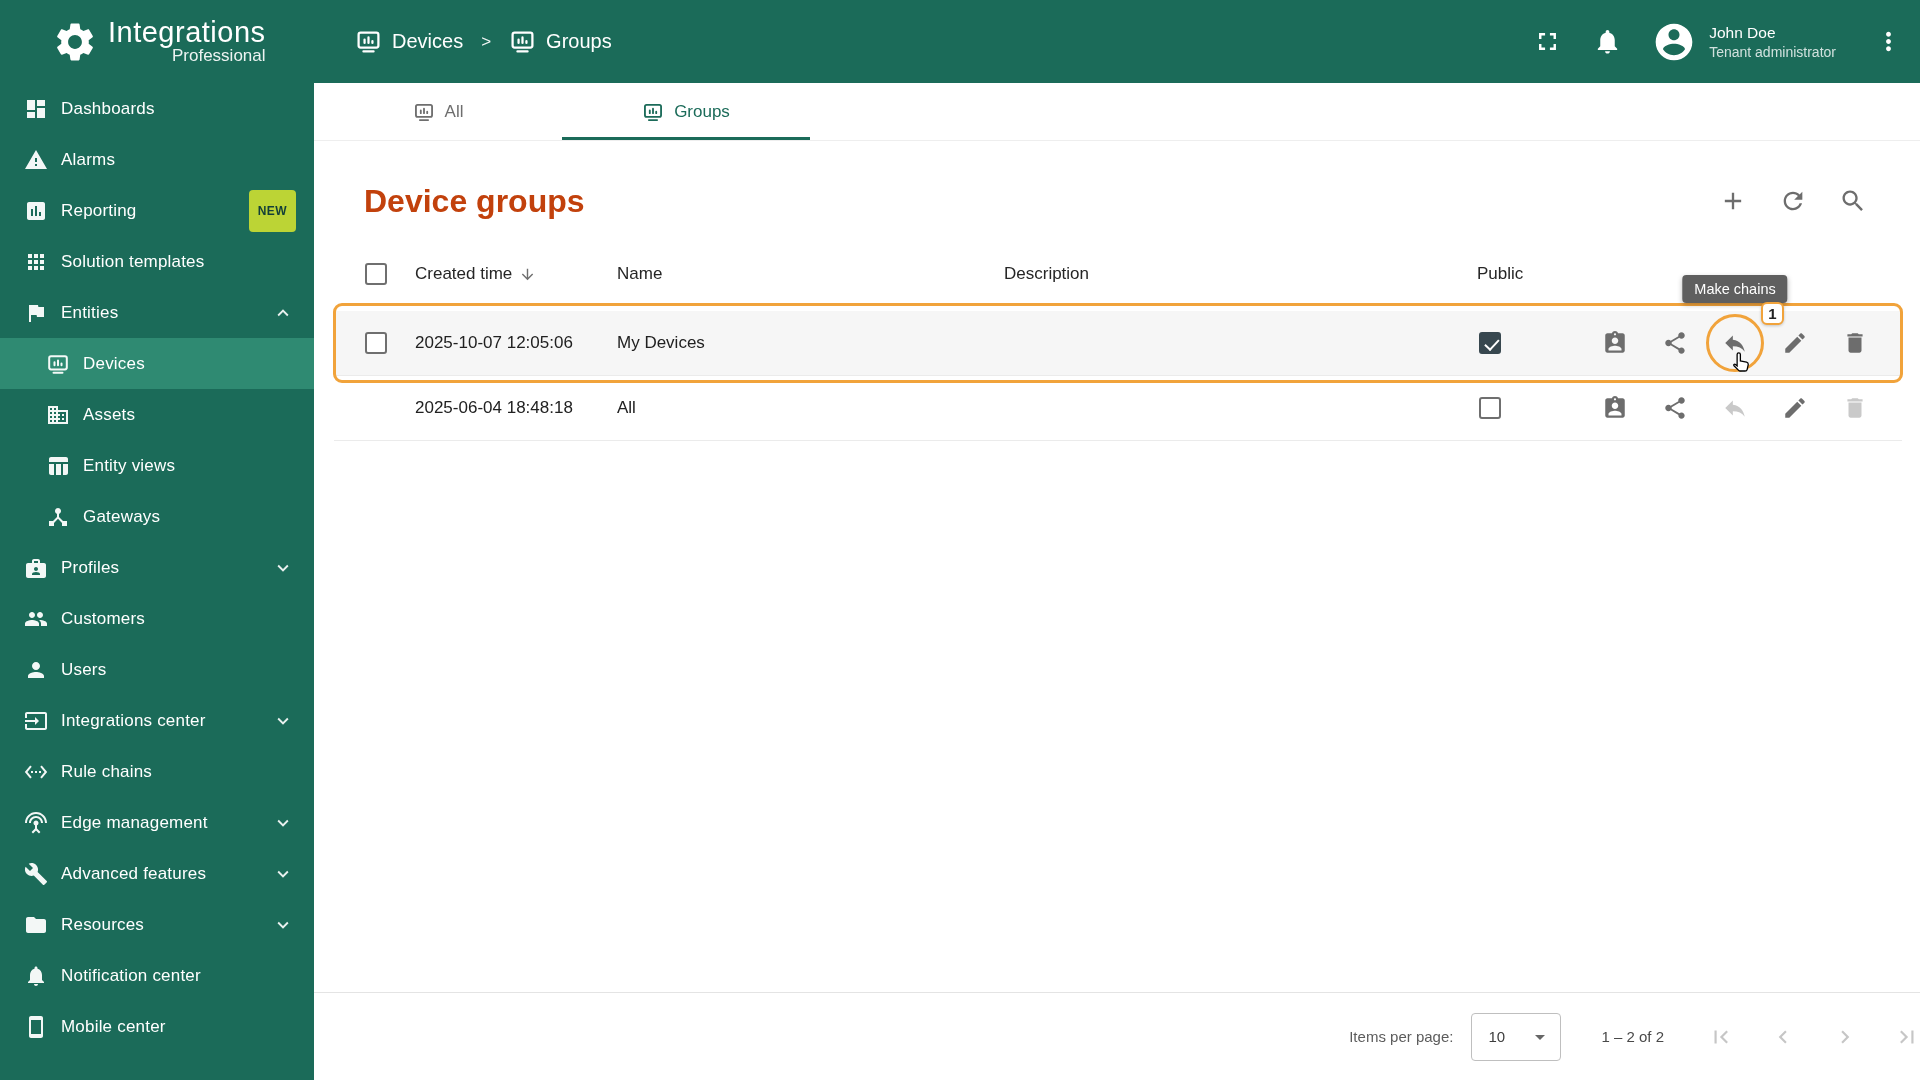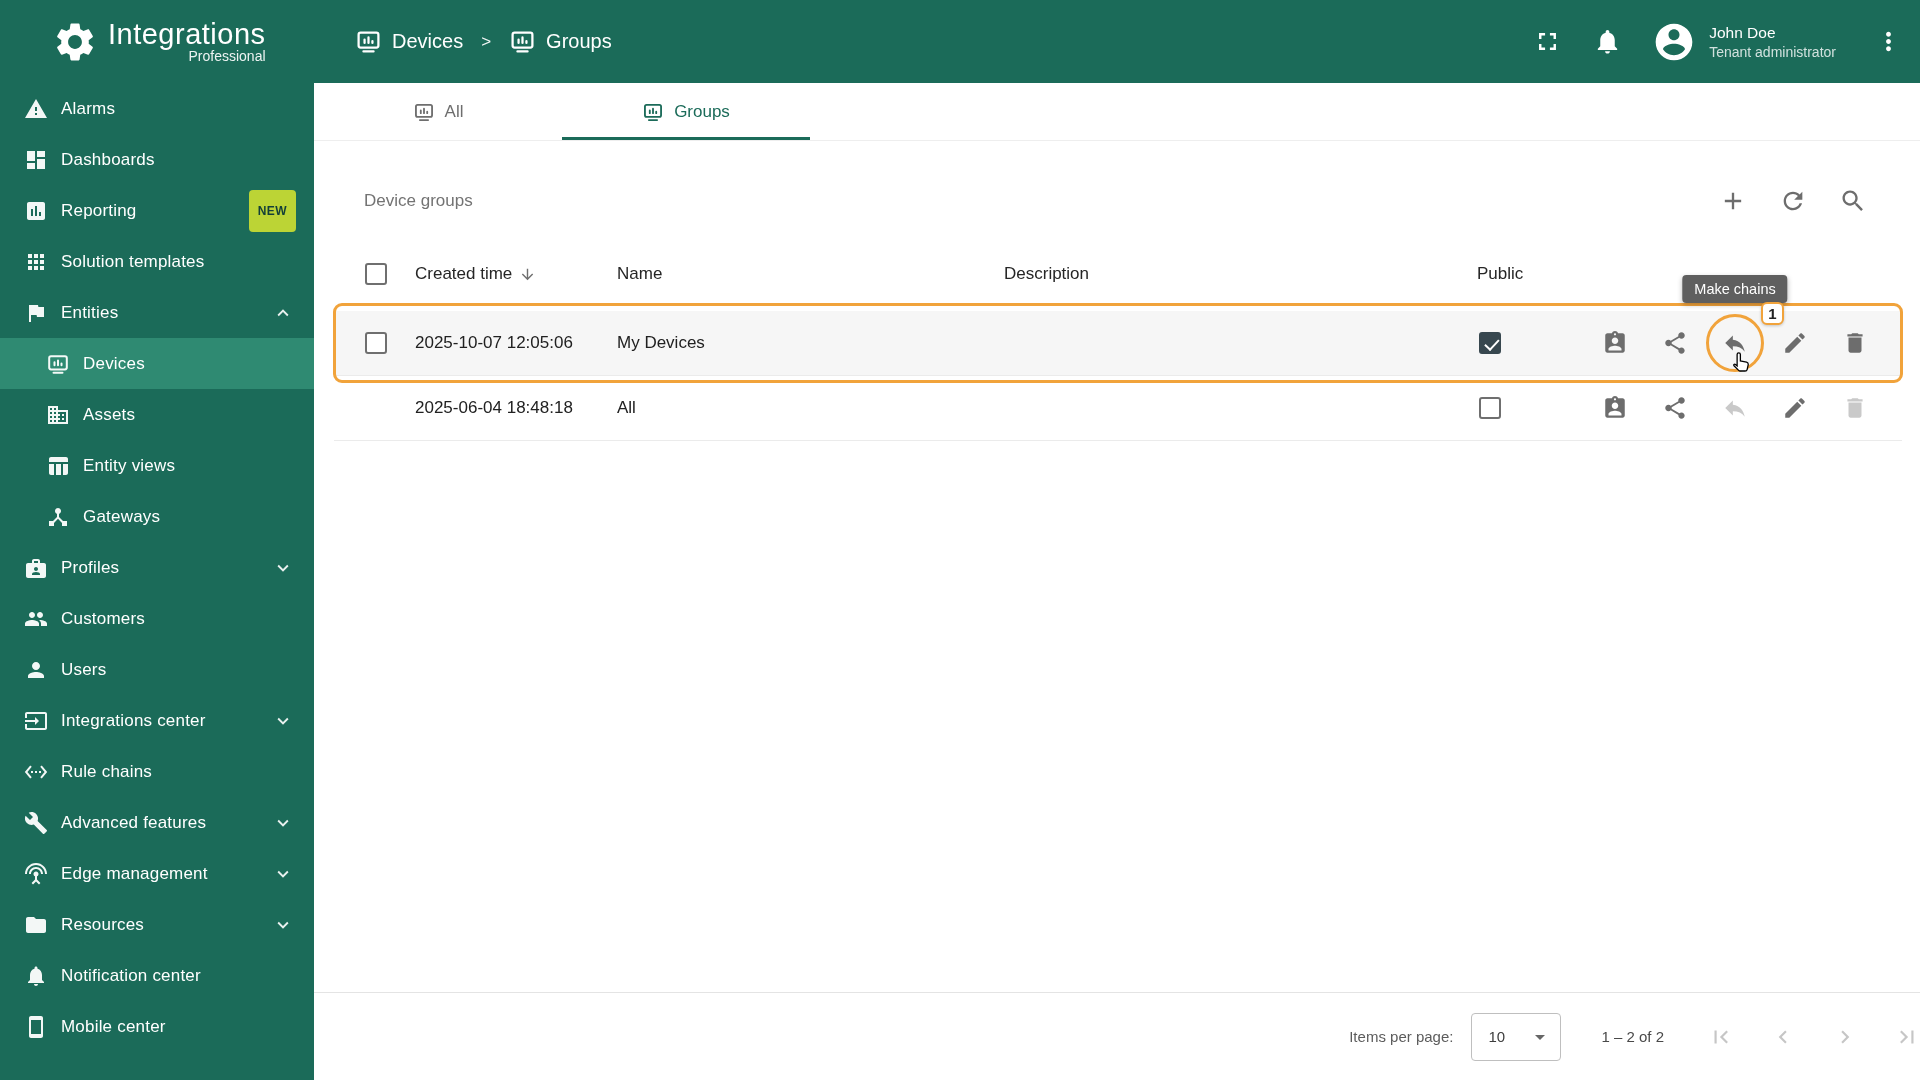--- a/index.html
+++ b/index.html
@@ -15,21 +15,21 @@
   body{font-family:"Liberation Sans",sans-serif;background:#fff;color:var(--txt)}
   .app{display:flex;flex-direction:column;height:100%}
 
   
   .topbar{flex:0 0 83px;height:83px;background:var(--green);display:flex;align-items:center;color:#fff}
   .logo-area{flex:0 0 314px;display:flex;align-items:center;padding-left:52px}
   .logo-gear{width:46px;height:46px;display:flex}
   .logo-gear svg{width:46px;height:46px}
   .logo-text{display:flex;flex-direction:column;align-items:flex-end;margin-left:10px}
   .logo-name{font-size:29px;letter-spacing:.5px;line-height:1.05}
-  .logo-edition{font-size:14px;opacity:.92;margin-top:-1px}
+  .logo-edition{font-size:17px;opacity:.92;margin-top:-1px}
   .breadcrumb{display:flex;align-items:center;gap:18px;padding-left:41px;font-size:20px}
   .crumb{display:flex;align-items:center;gap:10px;cursor:pointer}
   .crumb.current{font-weight:500}
   .crumb svg{width:27px;height:27px}
   .crumb-sep{font-size:17px;opacity:.95}
   .topbar-right{margin-left:auto;display:flex;align-items:center;padding-right:17px}
   .topbtn{background:none;border:none;color:#fff;display:flex;align-items:center;cursor:pointer}
   .topbtn svg{width:29px;height:29px}
   .btn-fullscreen{margin-right:31px}
   .btn-bell{margin-right:30px}
@@ -58,21 +58,21 @@
   .tabbar{flex:0 0 58px;height:58px;display:flex;border-bottom:1px solid #eeeeee;background:#fff}
   .tab{width:248px;display:flex;align-items:center;justify-content:center;gap:10px;font-size:17px;font-weight:500;
        color:#6e6e6e;position:relative;cursor:pointer}
   .tab svg{width:22px;height:22px}
   .tab.active{color:var(--green)}
   .tab.active::after{content:"";position:absolute;left:0;right:0;bottom:0;height:3px;background:var(--green)}
 
   
   .content-header{margin-top:24px;height:72px;display:flex;align-items:center;justify-content:space-between;
                   padding:0 53px 0 50px}
-  .page-title{font-size:17px;font-weight:400;color:#737373}
+  .page-title{font-size:32px;font-weight:700;color:#c2410c}
   .title-actions{display:flex;align-items:center;gap:32px}
   .iconbtn{background:none;border:none;color:var(--icon);display:flex;align-items:center;justify-content:center;cursor:pointer;padding:0}
   .title-actions .iconbtn svg{width:28px;height:28px}
 
   
   .table{margin:0 18px 0 20px}
   .thead{display:flex;align-items:center;height:74px}
   .hcell{font-size:17px;font-weight:400;color:#262626;display:flex;align-items:center}
   .trow{display:flex;align-items:center;height:65px;border-bottom:1px solid #ebebeb;position:relative;cursor:pointer}
   .trow.annotated{background:#f6f6f6;z-index:3}
@@ -184,29 +184,29 @@
           </svg>
       </button>
     </div>
   </div>
 
   <div class="body-row">
 
     <div class="sidebar">
       <div class="nav-item">
         <svg class="nav-i" viewBox="0 0 24 24" fill="currentColor">
+            <path d="M3 13h8V3H3v10zm0 8h8v-6H3v6zm10 0h8V11h-8v10zm0-18v6h8V3h-8z"></path>
+          </svg>
+        <span class="nav-label">Dashboards</span>
+      </div>
+      <div class="nav-item">
+        <svg class="nav-i" viewBox="0 0 24 24" fill="currentColor">
             <path d="M1 21h22L12 2 1 21zm12-3h-2v-2h2v2zm0-4h-2v-4h2v4z"></path>
           </svg>
         <span class="nav-label">Alarms</span>
-      </div>
-      <div class="nav-item">
-        <svg class="nav-i" viewBox="0 0 24 24" fill="currentColor">
-            <path d="M3 13h8V3H3v10zm0 8h8v-6H3v6zm10 0h8V11h-8v10zm0-18v6h8V3h-8z"></path>
-          </svg>
-        <span class="nav-label">Dashboards</span>
       </div>
       <div class="nav-item">
         <svg class="nav-i" viewBox="0 0 24 24" fill="currentColor">
             <path d="M19 3H5c-1.1 0-2 .9-2 2v14c0 1.1.9 2 2 2h14c1.1 0 2-.9 2-2V5c0-1.1-.9-2-2-2zM9 17H7v-7h2v7zm4 0h-2V7h2v10zm4 0h-2v-4h2v4z"></path>
           </svg>
         <span class="nav-label">Reporting</span>
         <span class="new-badge">NEW</span>
       </div>
       <div class="nav-item">
         <svg class="nav-i" viewBox="0 0 24 24" fill="currentColor">
@@ -279,32 +279,32 @@
           </svg>
       </div>
       <div class="nav-item">
         <svg class="nav-i" viewBox="0 0 24 24" fill="currentColor">
             <path d="M7.77 6.76L6.23 5.48.82 12l5.41 6.52 1.54-1.28L3.42 12l4.35-5.24zM7 13h2v-2H7v2zm10-2h-2v2h2v-2zm-6 2h2v-2h-2v2zm6.77-7.52l-1.54 1.28L20.58 12l-4.35 5.24 1.54 1.28L23.18 12l-5.41-6.52z"></path>
           </svg>
         <span class="nav-label">Rule chains</span>
       </div>
       <div class="nav-item">
         <svg class="nav-i" viewBox="0 0 24 24" fill="currentColor">
-            <path d="M22.7 19l-9.1-9.1c.9-2.3.4-5-1.5-6.9-2-2-5-2.4-7.4-1.3L9 6 6 9 1.6 4.7C.4 7.1.9 10.1 2.9 12.1c1.9 1.9 4.6 2.4 6.9 1.5l9.1 9.1c.4.4 1 .4 1.4 0l2.3-2.3c.5-.4.5-1.1.1-1.4z"></path>
-          </svg>
-        <span class="nav-label">Advanced features</span>
+            <path d="M12 5c-3.87 0-7 3.13-7 7h2c0-2.76 2.24-5 5-5s5 2.24 5 5h2c0-3.87-3.13-7-7-7zm1 9.29c.88-.39 1.5-1.26 1.5-2.29 0-1.38-1.12-2.5-2.5-2.5S9.5 10.62 9.5 12c0 1.02.62 1.9 1.5 2.29v3.3L7.59 21 9 22.41l3-3 3 3L16.41 21 13 17.59v-3.3zM12 1C5.93 1 1 5.93 1 12h2c0-4.97 4.03-9 9-9s9 4.03 9 9h2c0-6.07-4.93-11-11-11z"></path>
+          </svg>
+        <span class="nav-label">Edge management</span>
         <svg class="chev" viewBox="0 0 24 24" fill="currentColor">
             <path d="M7.41 8.59L12 13.17l4.59-4.58L18 10l-6 6-6-6 1.41-1.41z"></path>
           </svg>
       </div>
       <div class="nav-item">
         <svg class="nav-i" viewBox="0 0 24 24" fill="currentColor">
-            <path d="M12 5c-3.87 0-7 3.13-7 7h2c0-2.76 2.24-5 5-5s5 2.24 5 5h2c0-3.87-3.13-7-7-7zm1 9.29c.88-.39 1.5-1.26 1.5-2.29 0-1.38-1.12-2.5-2.5-2.5S9.5 10.62 9.5 12c0 1.02.62 1.9 1.5 2.29v3.3L7.59 21 9 22.41l3-3 3 3L16.41 21 13 17.59v-3.3zM12 1C5.93 1 1 5.93 1 12h2c0-4.97 4.03-9 9-9s9 4.03 9 9h2c0-6.07-4.93-11-11-11z"></path>
-          </svg>
-        <span class="nav-label">Edge management</span>
+            <path d="M22.7 19l-9.1-9.1c.9-2.3.4-5-1.5-6.9-2-2-5-2.4-7.4-1.3L9 6 6 9 1.6 4.7C.4 7.1.9 10.1 2.9 12.1c1.9 1.9 4.6 2.4 6.9 1.5l9.1 9.1c.4.4 1 .4 1.4 0l2.3-2.3c.5-.4.5-1.1.1-1.4z"></path>
+          </svg>
+        <span class="nav-label">Advanced features</span>
         <svg class="chev" viewBox="0 0 24 24" fill="currentColor">
             <path d="M7.41 8.59L12 13.17l4.59-4.58L18 10l-6 6-6-6 1.41-1.41z"></path>
           </svg>
       </div>
       <div class="nav-item">
         <svg class="nav-i" viewBox="0 0 24 24" fill="currentColor">
             <path d="M10 4H4c-1.1 0-1.99.9-1.99 2L2 18c0 1.1.9 2 2 2h16c1.1 0 2-.9 2-2V8c0-1.1-.9-2-2-2h-8l-2-2z"></path>
           </svg>
         <span class="nav-label">Resources</span>
         <svg class="chev" viewBox="0 0 24 24" fill="currentColor">

